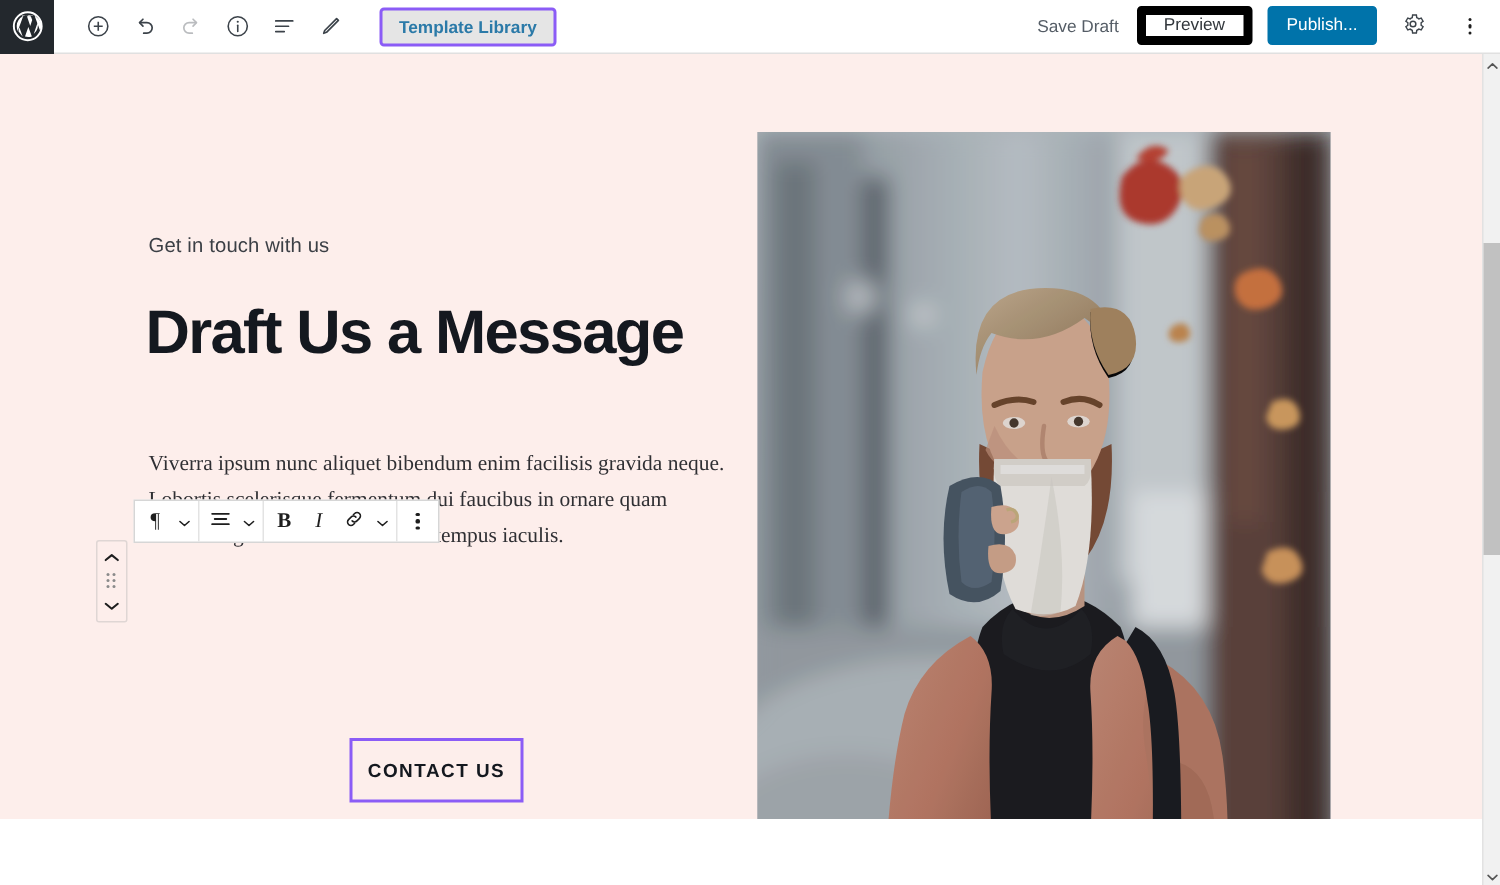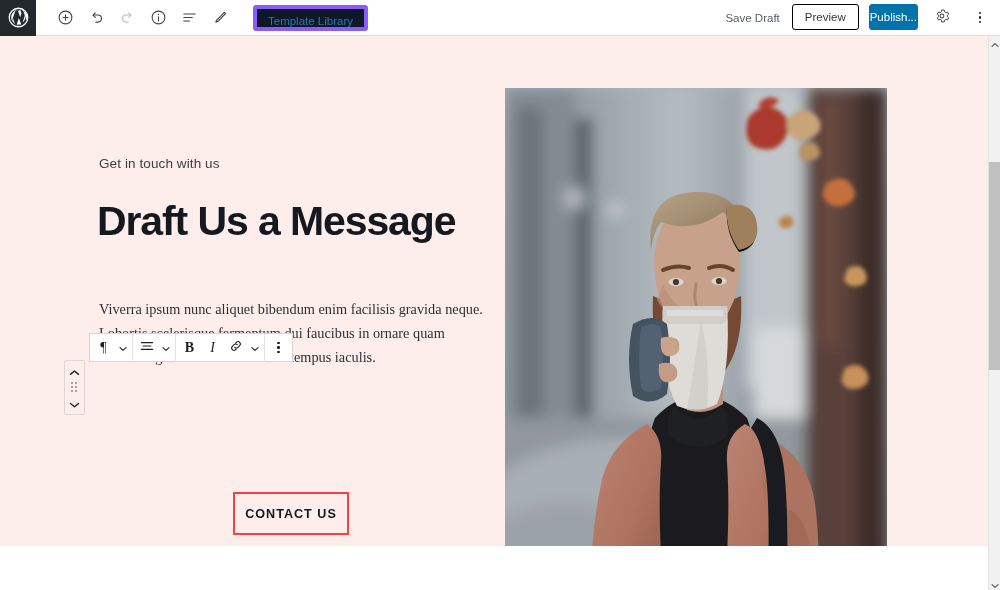--- a/index.html
+++ b/index.html
@@ -34,61 +34,62 @@
     cursor: pointer; border-radius: 2px;
     background: transparent; border: none;
   }
   .tb-btn svg { display: block; }
   .tb-btn.is-disabled { opacity: .35; cursor: default; }
 
   .template-library-btn {
     margin-left: 18px;
     height: 26px;
     padding: 0 11px;
-    border: 4px solid #8b5cf6;
+    border: 2px solid #8b5cf6;
     border-radius: 3px;
-    background: #0f172a;
+    background: #e5e5e5;
     color: #2b7aa8;
     font-size: 11.5px;
     line-height: 24px;
     cursor: pointer;
     white-space: nowrap;
+    font-weight: bold;
   }
 
   .topbar-right {
     margin-left: auto;
     display: flex; 
     padding-right: 6px;
     gap: 10px;
   }
   .save-draft-btn {
     font-size: 11.5px;
     color: #555d66;
     background: none; border: none;
     cursor: pointer;
     padding: 4px 2px;
     white-space: nowrap;
   }
   .preview-btn {
     font-size: 11.5px;
     color: #32373c;
     background: #fff;
-    border: 1px solid #000000;
+    border: 6px solid #000000;
     border-radius: 3px;
     height: 26px; padding: 0 12px;
     cursor: pointer;
     white-space: nowrap;
   }
   .publish-btn {
     font-size: 11.5px;
     color: #ffffff;
     background: #0073aa;
     border: 1px solid #0073aa;
     border-radius: 3px;
-    height: 26px; padding: 0 0;
+    height: 26px; padding: 0 12px;
     cursor: pointer;
     white-space: nowrap;
   }
   .icon-btn-plain {
     width: 28px; height: 28px;
     display: flex; align-items: center; justify-content: center;
     background: none; border: none; cursor: pointer;
   }
 
   
@@ -216,21 +217,21 @@
     display: flex; flex-direction: column; gap: 2px;
     align-items: center; justify-content: center;
   }
   .ellipsis-v i { width: 2.5px; height: 2.5px; background: #1e1e1e; border-radius: 50%; display:block; }
 
   
   .contact-btn {
     position: absolute;
     left: 233px; top: 456px;
     width: 116px; height: 43px;
-    border: 2px solid #ef4444;
+    border: 2px solid #8b5cf6;
     background: transparent;
     color: #14181f;
     font-size: 12.6px;
     font-weight: 700;
     letter-spacing: 1px;
     cursor: pointer;
     display: flex; align-items: center; justify-content: center;
   }
 
   

